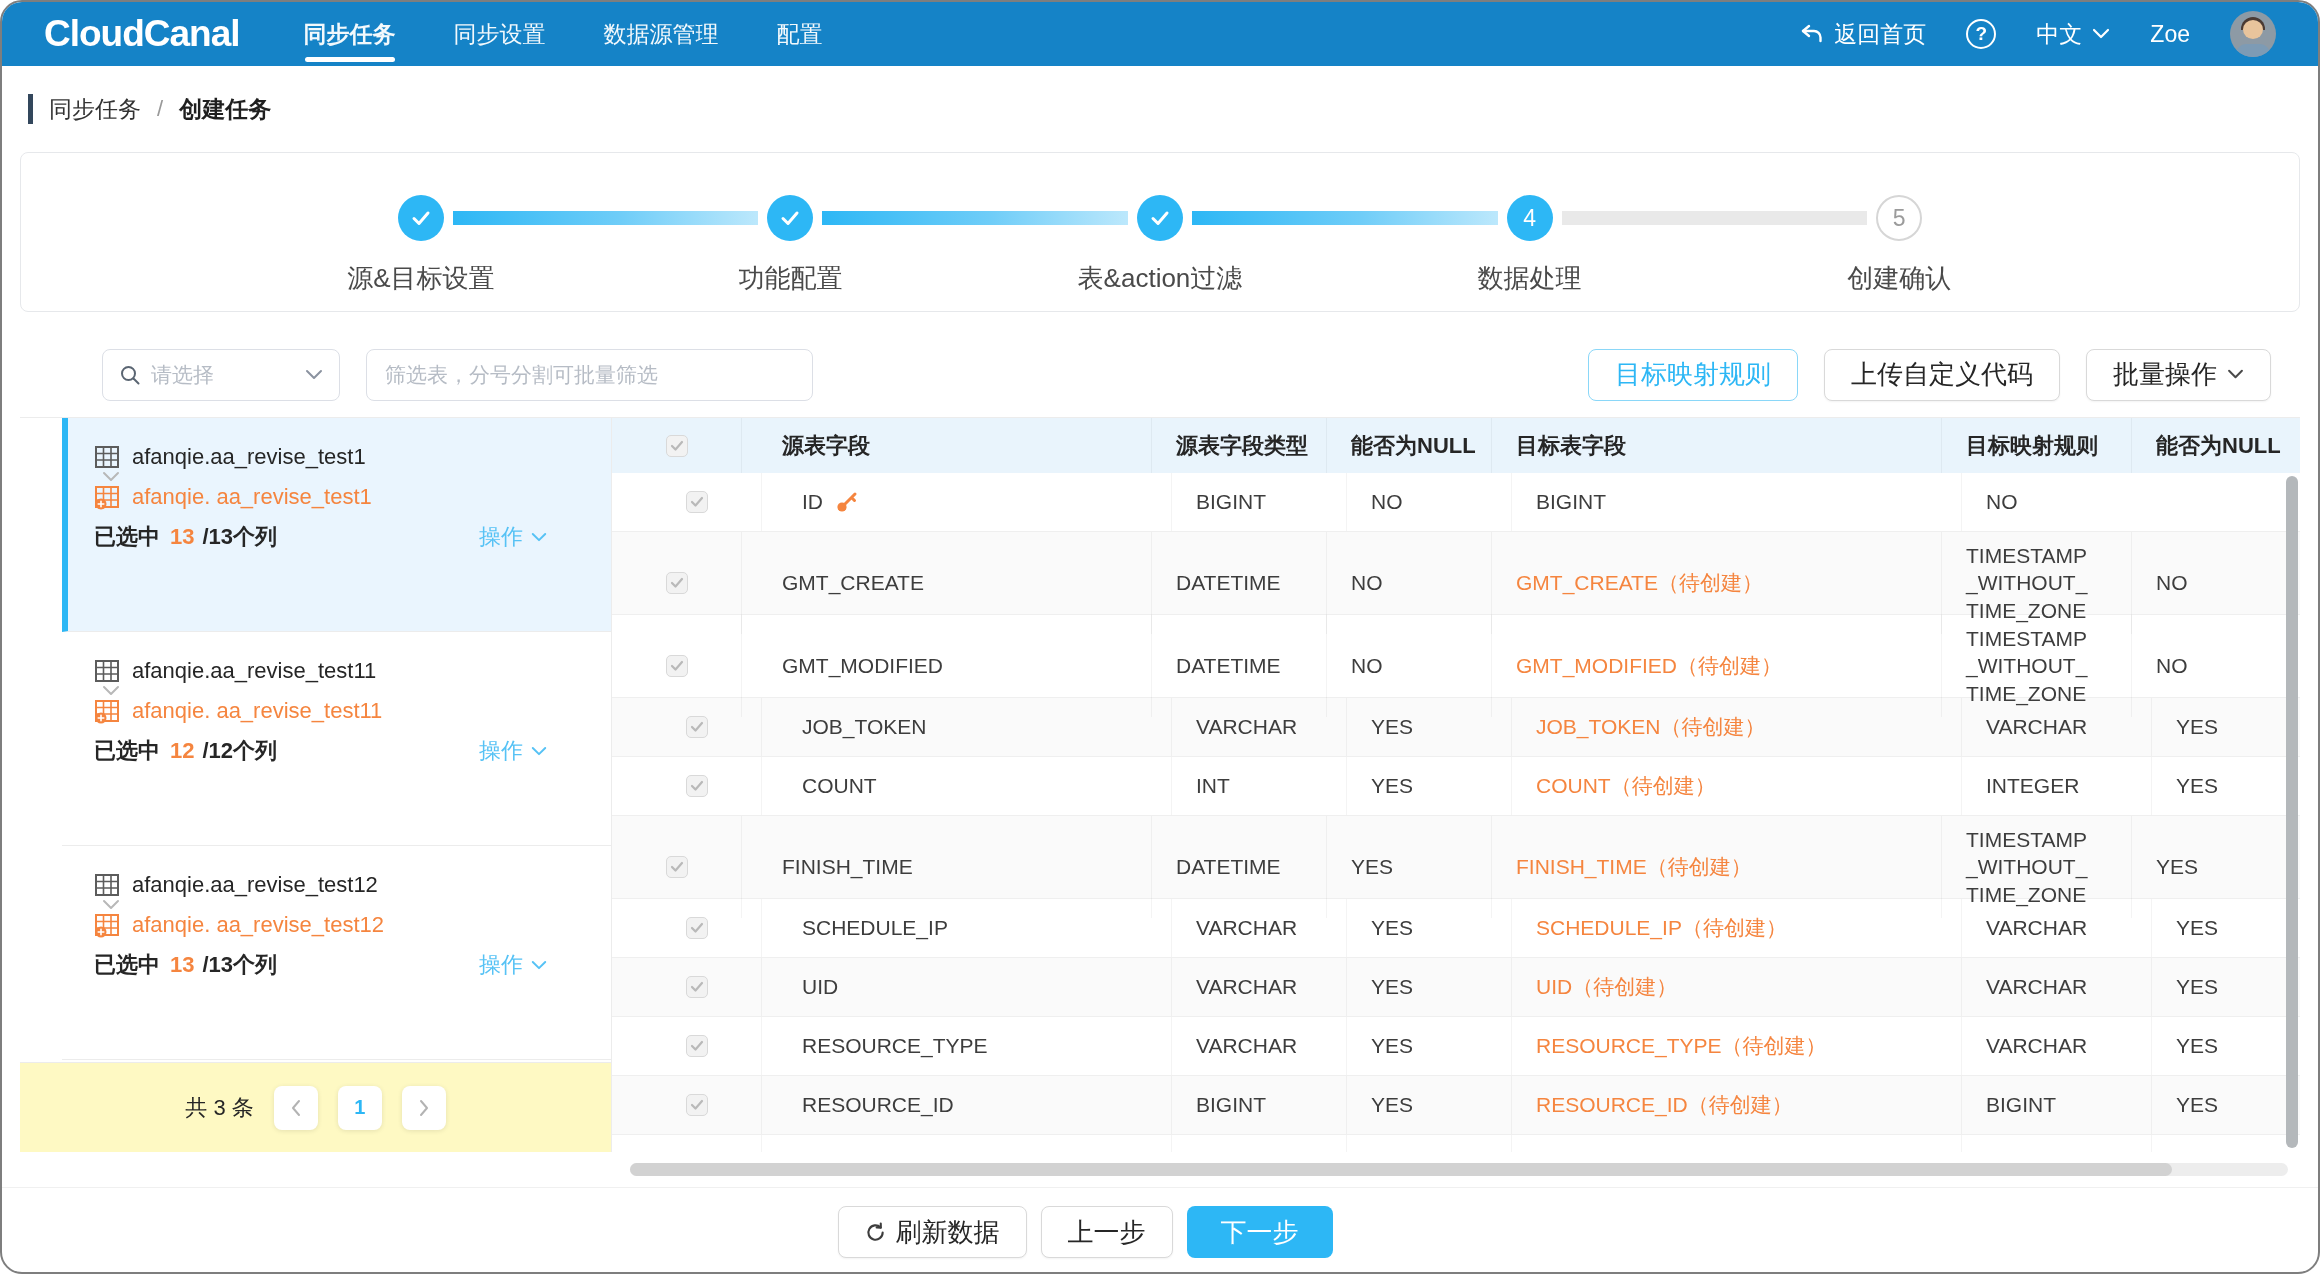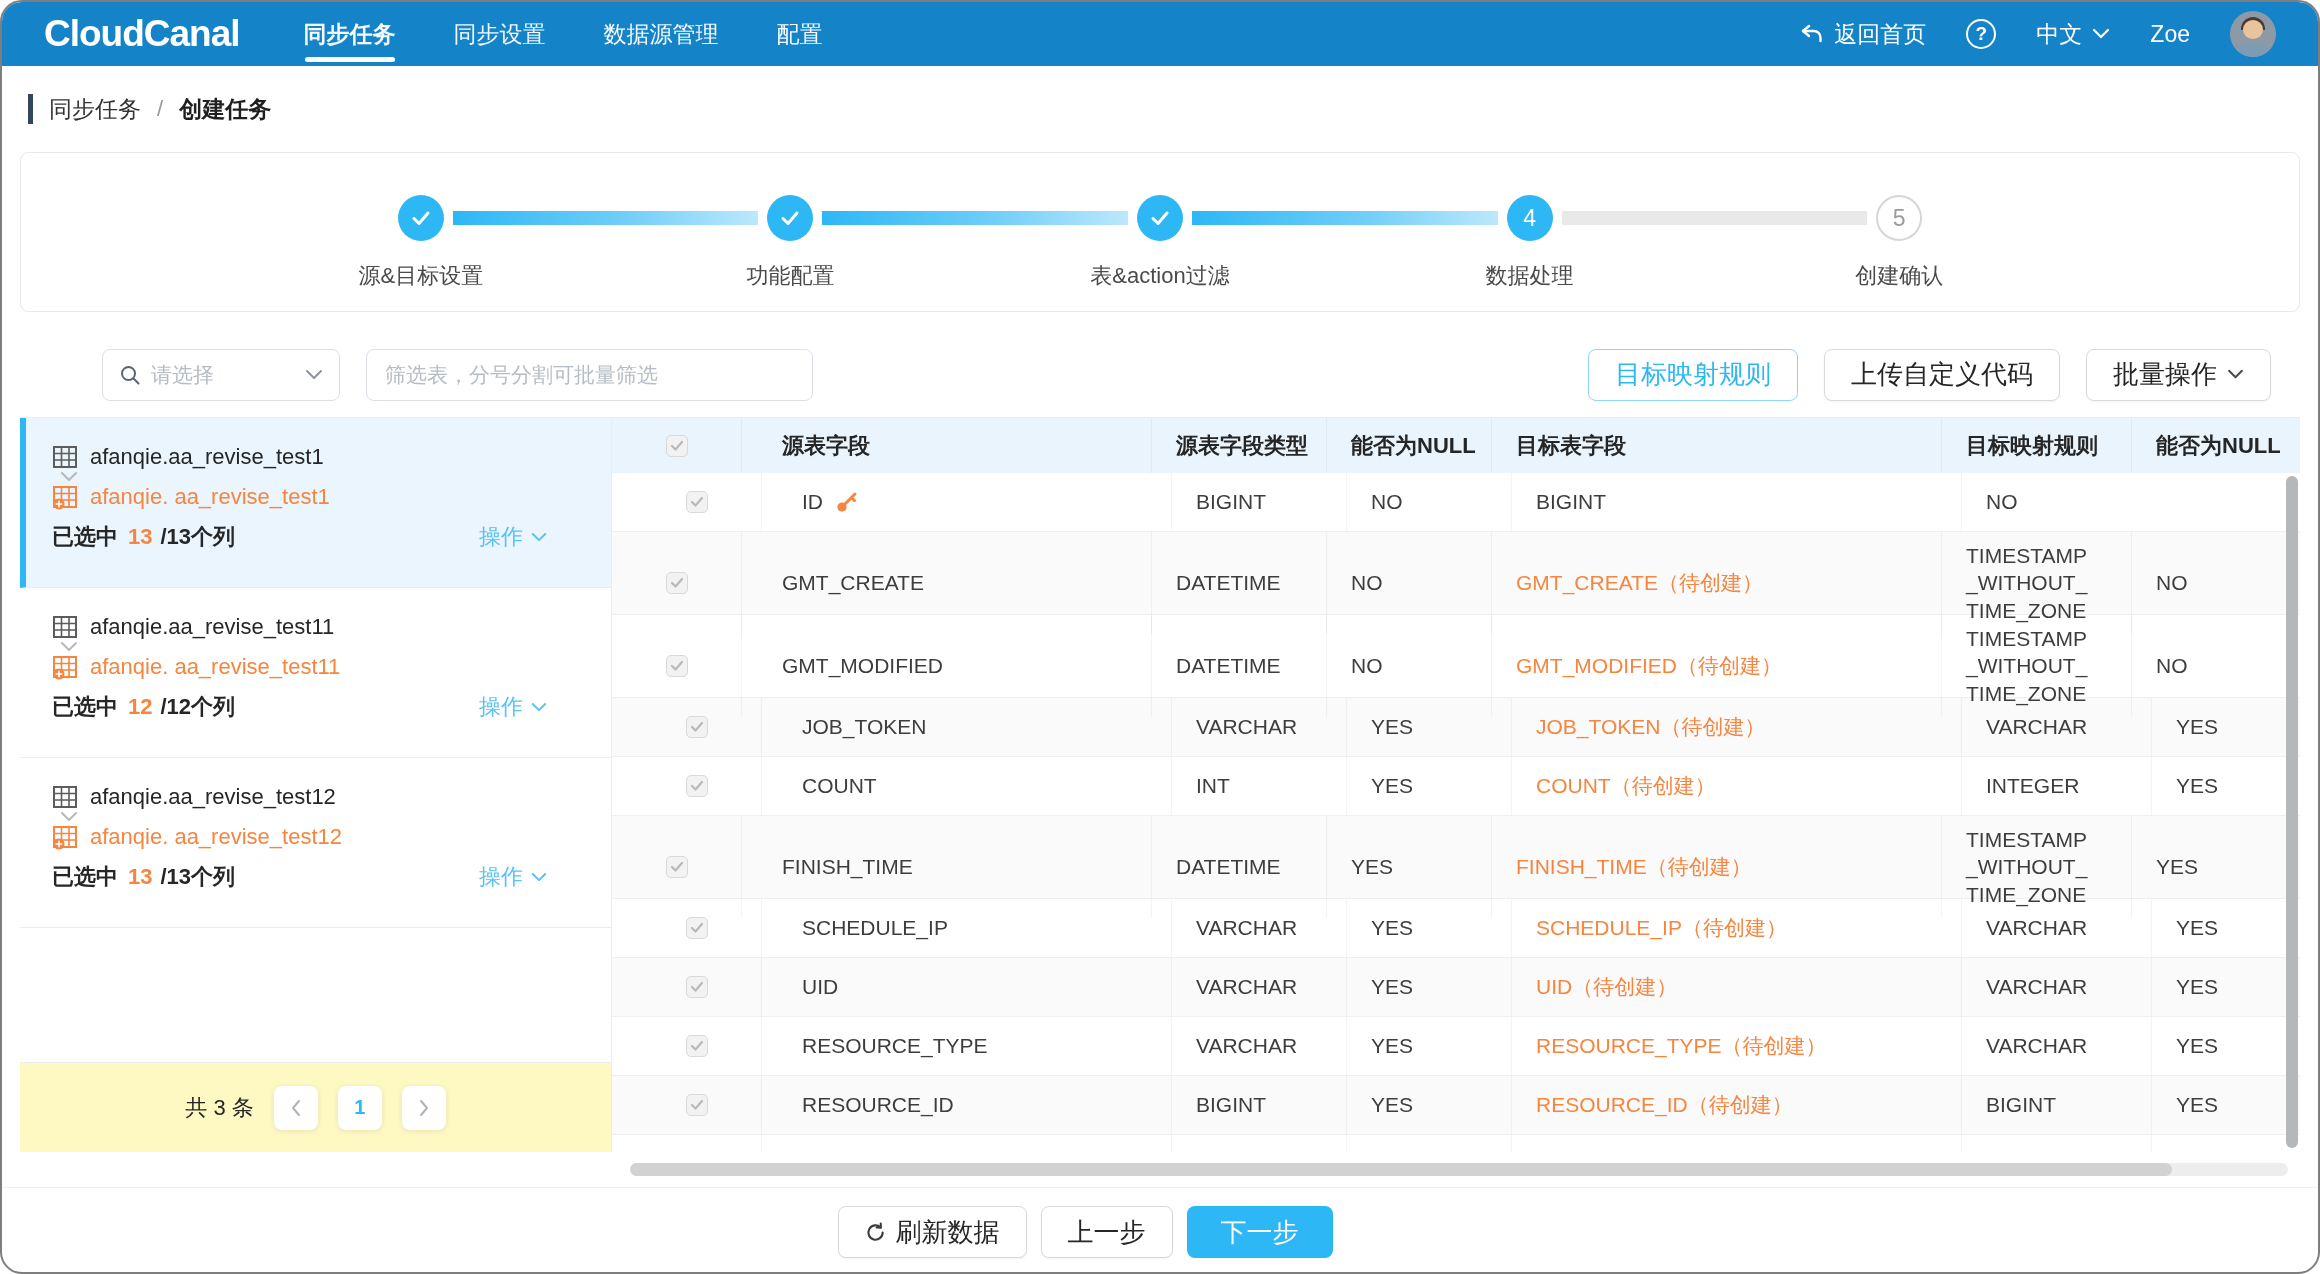--- a/index.html
+++ b/index.html
@@ -30,37 +30,37 @@
 
   
   .stepper-wrap { padding:0 18px; height:180px; }
   .stepper-card { height:160px; border:1px solid #e6e8eb; border-radius:8px; padding:42px 215px 0; }
   .steps { display:flex; width:100%; }
   .step { flex:1; display:flex; flex-direction:column; align-items:center; position:relative; }
   .step-circle { width:46px; height:46px; border-radius:50%; display:flex; align-items:center; justify-content:center; z-index:2; font-size:23px; color:#fff; background:#2db7f5; }
   .step.pending .step-circle { background:#fff; border:2px solid #d6d6d6; color:#9b9b9b; }
   .step-connector { position:absolute; top:16px; left:calc(50% + 32px); width:calc(100% - 64px); height:14px; background:linear-gradient(90deg,#2db7f5 0%,#6fcdf8 55%,#bce8fc 100%); z-index:1; }
   .step-connector.gray { background:#e9e9e9; }
-  .step-label { margin-top:20px; font-size:22px; color:#4a4a4a; }
+  .step-label { margin-top:20px; font-size:26px; color:#4a4a4a; }
 
   
   .toolbar { height:85px; display:flex; align-items:center; padding:0 47px 0 100px; gap:26px; }
   .select-box { width:238px; height:52px; border:1px solid #dcdfe6; border-radius:8px; display:flex; align-items:center; padding:0 16px; gap:10px; background:#fff; cursor:pointer; }
   .select-placeholder { color:#b6bcc5; font-size:21px; flex:1; }
   .filter-input { width:447px; height:52px; border:1px solid #dcdfe6; border-radius:8px; padding:0 18px; font-size:21px; color:#333; outline:none; font-family:"Liberation Sans",sans-serif; }
   .filter-input::placeholder { color:#b6bcc5; }
   .toolbar-spacer { flex:1; }
   .btn { height:52px; border-radius:8px; font-size:26px; display:inline-flex; align-items:center; justify-content:center; padding:0 26px; cursor:pointer; background:#fff; gap:10px; white-space:nowrap; }
   .btn-outline-blue { border:1px solid #8ad7f8; color:#2db7f5; }
   .btn-default { border:1px solid #d9d9d9; color:#262626; box-shadow:0 1px 2px rgba(0,0,0,.05); }
 
   
   .main { display:flex; margin:0 18px; border-top:1px solid #ececec; height:735px; overflow:hidden; }
   .sidebar { width:592px; border-right:1px solid #ececec; display:flex; flex-direction:column; flex:0 0 auto; }
-  .side-item { height:170px; border-bottom:1px solid #ececec; padding:26px 24px 0 32px; cursor:pointer; }
+  .side-item { height:214px; border-bottom:1px solid #ececec; padding:26px 24px 0 32px; cursor:pointer;margin-left:42px; }
   .side-item.active { background:#eaf5fe; border-left:6px solid #2db7f5; padding-left:26px; }
   .line1 { display:flex; align-items:center; gap:12px; font-size:22px; color:#262626; }
   .caret-row { margin:1px 0 1px 7px; line-height:0; }
   .line2 { display:flex; align-items:center; gap:12px; font-size:22px; color:#f5853f; }
   .line3 { margin-top:12px; display:flex; align-items:center; font-size:22px; color:#262626; font-weight:bold; }
   .sel-count { color:#f5853f; margin:0 8px 0 10px; }
   .action-link { margin-left:auto; margin-right:40px; color:#56c2f5; font-weight:normal; display:flex; gap:8px; align-items:center; cursor:pointer; }
   .side-filler { flex:1; }
   .side-pagination { height:90px; background:#fef9c3; border-top:1px solid #ececec; display:flex; align-items:center; justify-content:center; gap:20px; font-size:22px; color:#262626; }
   .page-box { width:44px; height:44px; background:#fff; border-radius:8px; box-shadow:0 1px 5px rgba(0,0,0,.10); display:flex; align-items:center; justify-content:center; font-size:20px; color:#b3b3b3; cursor:pointer; }

